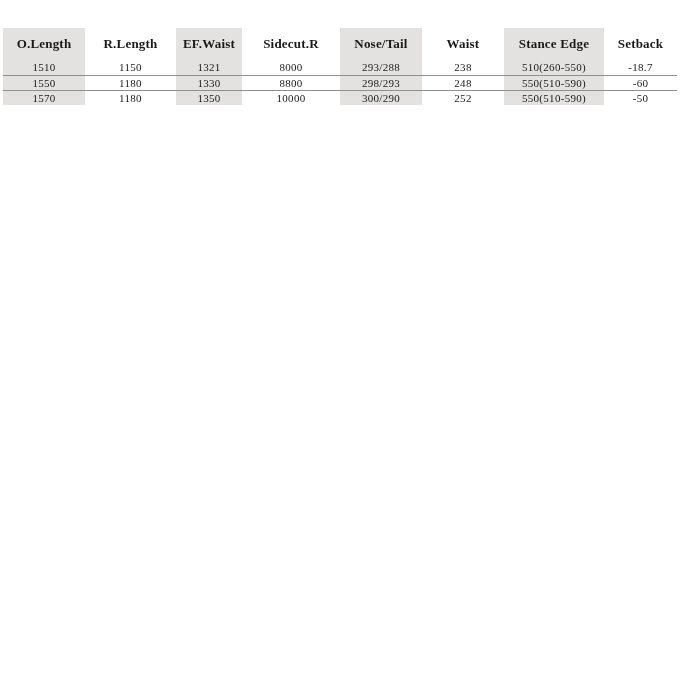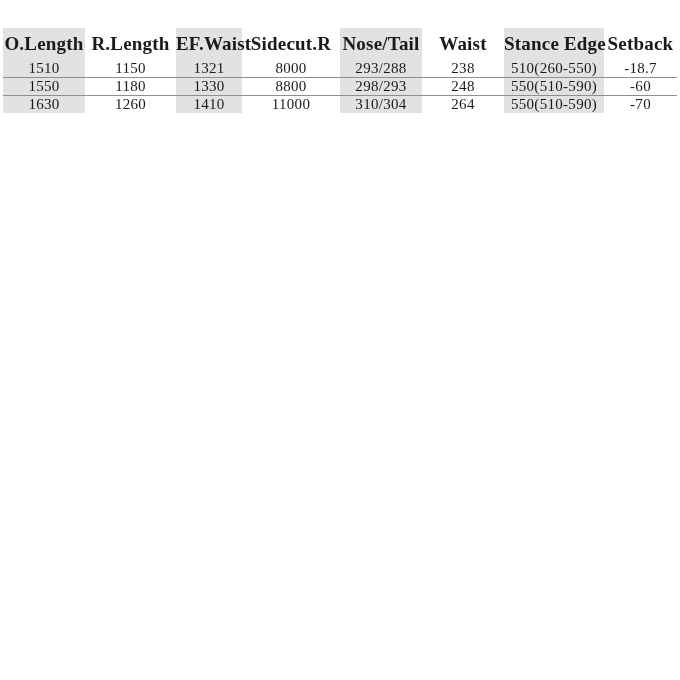--- a/index.html
+++ b/index.html
@@ -40,28 +40,28 @@
   col.c7 { width: 100px; }
   col.c8 { width: 73px; }
   th, td {
     text-align: center;
     vertical-align: middle;
     white-space: nowrap;
     padding: 0;
   }
   th {
     height: 32px;
-    font-size: 19px;
+    font-size: 13px;
     font-weight: bold;
     letter-spacing: 0.2px;
     margin-top: 40px;
   }
   td {
     height: 15px;
-    font-size: 15px;
+    font-size: 11px;
     letter-spacing: 0.3px;
   }
   .shaded { background: var(--shading); }
   tr.lined td { border-top: 1px solid var(--line); font-family: Liberation Serif, serif; }
 </style>
 </head>
 <body>
 
 <div class="page">
   <table class="spec-table">
@@ -102,24 +102,24 @@
         <td class="shaded">1550</td>
         <td>1180</td>
         <td class="shaded">1330</td>
         <td>8800</td>
         <td class="shaded">298/293</td>
         <td>248</td>
         <td class="shaded">550(510-590)</td>
         <td>-60</td>
       </tr>
       <tr class="lined">
-        <td class="shaded">1630</td>
-        <td>1260</td>
-        <td class="shaded">1410</td>
-        <td>11000</td>
-        <td class="shaded">310/304</td>
-        <td>264</td>
+        <td class="shaded">1570</td>
+        <td>1180</td>
+        <td class="shaded">1350</td>
+        <td>10000</td>
+        <td class="shaded">300/290</td>
+        <td>252</td>
         <td class="shaded">550(510-590)</td>
-        <td>-70</td>
+        <td>-50</td>
       </tr>
     </tbody>
   </table>
 </div>
 
 </body></html>

